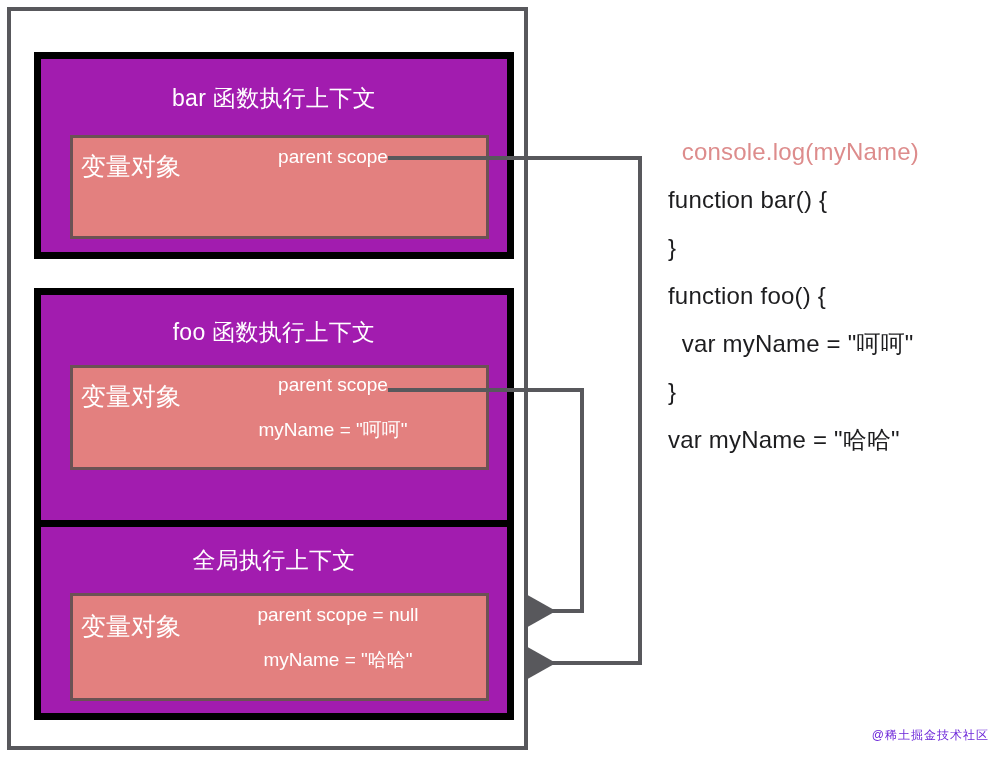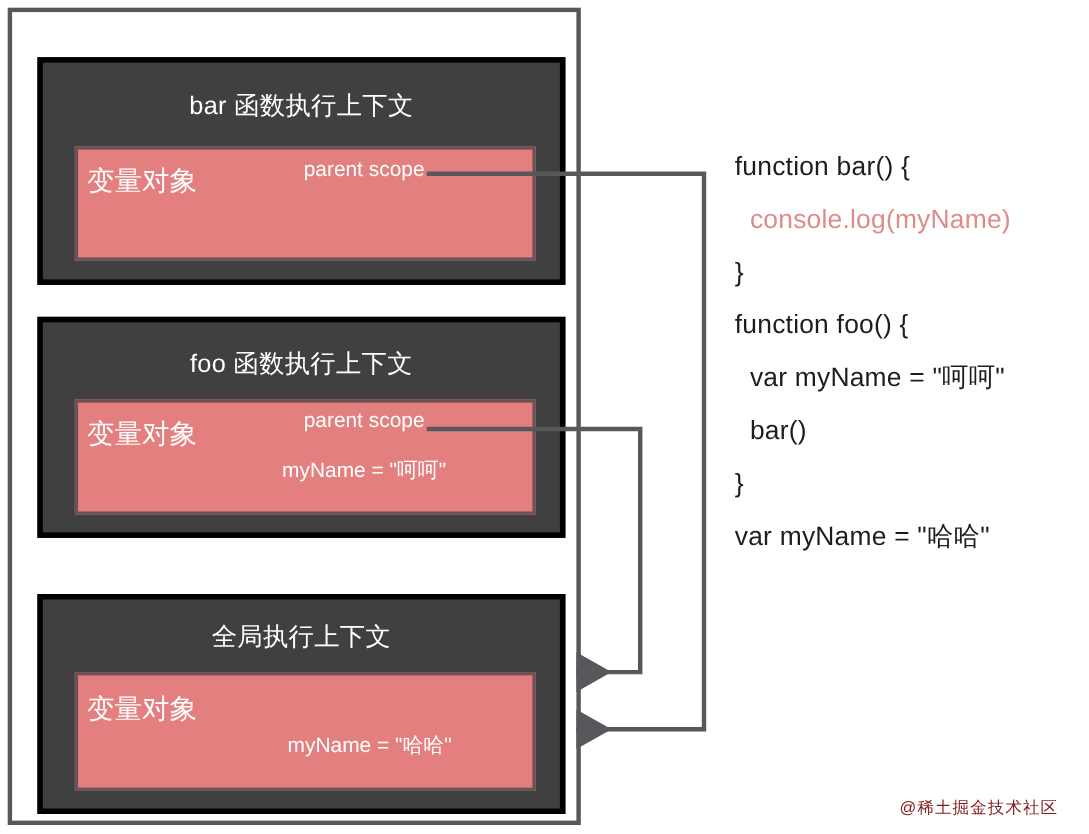--- a/index.html
+++ b/index.html
@@ -26,22 +26,22 @@
     width: 521px;
     height: 743px;
     border: 4px solid #58585c;
     box-sizing: border-box;
     background: #ffffff;
   }
 
   
   .ctx-box {
     position: absolute;
-    background: #404040;
-    border: 5px solid #000000;
+    background: #a21caf;
+    border: 7px solid #000000;
     box-sizing: border-box;
   }
   .ctx-title {
     position: absolute;
     left: 0;
     right: 0;
     text-align: center;
     color: #ffffff;
     font-size: 23px;
     letter-spacing: 0.3px;
@@ -93,78 +93,78 @@
     left: 0;
     top: 0;
     width: 990px;
     height: 758px;
     pointer-events: none;
   }
 
   
   .watermark {
     position: absolute;
-    right: 28px;
+    right: 1px;
     bottom: 14px;
-    font-size: 15px;
-    color: #7f1d1d;
+    font-size: 12px;
+    color: #6d28d9;
     white-space: nowrap;
     letter-spacing: 1px;
   }
 </style>
 </head>
 <body>
 
 <div id="canvas">
 
   <div class="outer-frame"></div>
 
   <div class="ctx-box" style="left:34px; top:52px; width:480px; height:207px;">
     <div class="ctx-title" style="top:24px;">bar 函数执行上下文</div>
     <div class="vo-box" style="left:29px; top:76px; width:419px; height:104px;">
       <div class="vo-label" style="left:8px; top:12px;">变量对象</div>
       <div class="vo-line" style="left:140px; top:8px; width:240px;">parent scope</div>
     </div>
   </div>
 
-  <div class="ctx-box" style="left:34px; top:288px; width:480px; height:201px;">
+  <div class="ctx-box" style="left:34px; top:288px; width:480px; height:251px;">
     <div class="ctx-title" style="top:22px;">foo 函数执行上下文</div>
     <div class="vo-box" style="left:29px; top:70px; width:419px; height:105px;">
       <div class="vo-label" style="left:8px; top:12px;">变量对象</div>
       <div class="vo-line" style="left:140px; top:6px; width:240px;">parent scope</div>
       <div class="vo-line" style="left:140px; top:49px; width:240px;">myName = "呵呵"</div>
     </div>
   </div>
 
-  <div class="ctx-box" style="left:34px; top:520px; width:480px; height:200px;margin-top:20px;">
+  <div class="ctx-box" style="left:34px; top:520px; width:480px; height:200px;">
     <div class="ctx-title" style="top:18px;">全局执行上下文</div>
     <div class="vo-box" style="left:29px; top:66px; width:419px; height:108px;">
       <div class="vo-label" style="left:8px; top:14px;">变量对象</div>
+      <div class="vo-line" style="left:120px; top:8px; width:290px;">parent scope = null</div>
       <div class="vo-line" style="left:120px; top:51px; width:290px;">myName = "哈哈"</div>
     </div>
   </div>
 
   <svg class="connectors" viewBox="0 0 990 758" xmlns="http://www.w3.org/2000/svg">
     <defs>
       <marker id="arrowLeft" markerWidth="9" markerHeight="9" refX="8" refY="4.5" orient="auto" markerUnits="strokeWidth">
         <path d="M8,0 L8,9 L0,4.5 z" fill="#58585c"></path>
       </marker>
     </defs>
 
     <path d="M 388,158 L 640,158 L 640,663 L 524,663" fill="none" stroke="#58585c" stroke-width="4" marker-end="url(#arrowLeft)"></path>
 
     <path d="M 388,390 L 582,390 L 582,611 L 524,611" fill="none" stroke="#58585c" stroke-width="4" marker-end="url(#arrowLeft)"></path>
   </svg>
 
   <div class="code-panel">
+    <div class="code-line highlight">  console.log(myName)</div>
     <div class="code-line">function bar() {</div>
-    <div class="code-line highlight">  console.log(myName)</div>
     <div class="code-line">}</div>
     <div class="code-line">function foo() {</div>
     <div class="code-line">  var myName = "呵呵"</div>
-    <div class="code-line">  bar()</div>
     <div class="code-line">}</div>
     <div class="code-line">var myName = "哈哈"</div>
   </div>
 
   <div class="watermark">@稀土掘金技术社区</div>
 
 </div>
 
 </body></html>

